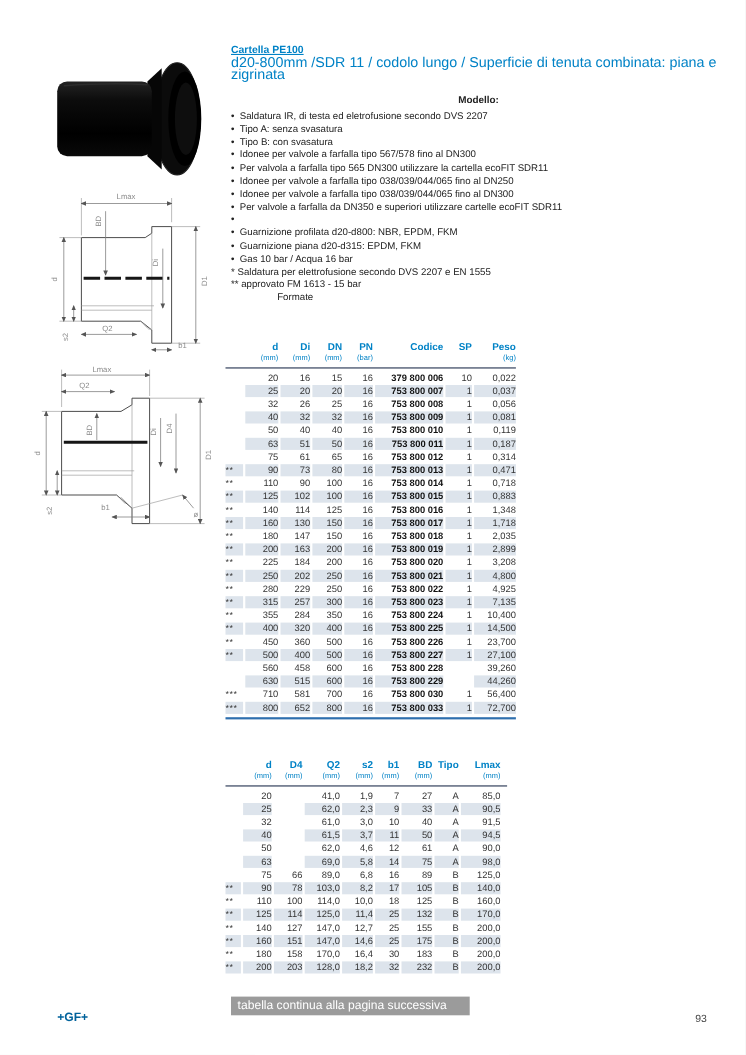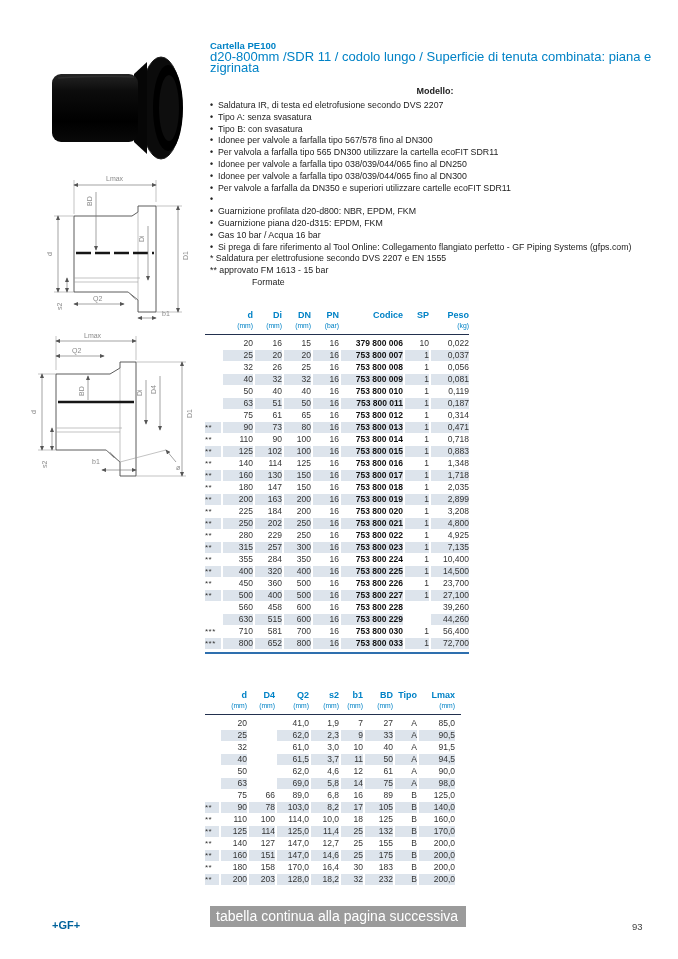--- a/index.html
+++ b/index.html
@@ -13,21 +13,21 @@
   .drawing1{position:absolute;left:38px;top:168px;width:170px;height:154px;}
   .drawing2{position:absolute;left:26px;top:328px;width:188px;height:156px;}
   .drawing text{font-family:"Liberation Sans",sans-serif;font-size:7px;fill:#8a8a8a;}
   .dimline{stroke:#7d7d7d;stroke-width:.7;fill:none;}
   .outline{stroke:#4a4a4a;stroke-width:.9;fill:none;}
   .thinline{stroke:#9a9a9a;stroke-width:.6;fill:none;}
   .thick{stroke:#161616;stroke-width:2.6;fill:none;}
 
   
   .textcol{position:absolute;left:210px;top:40px;width:450px;}
-  .title{color:#0082c6;font-weight:bold;font-size:9.5px;line-height:11px;}
+  .title{color:#0082c6;font-weight:bold;font-size:9.5px;line-height:11px;text-decoration:underline;}
   .subtitle{color:#0082c6;font-weight:normal;font-size:13px;line-height:11px;}
   .model-heading{font-weight:bold;font-size:9px;margin-top:13px;margin-bottom:4px;text-align:center;}
   ul.bullets{list-style:none;margin:0;padding:0;font-size:8.8px;line-height:11.8px;color:#222;}
   ul.bullets li{padding-left:12px;text-indent:-12px;}
   ul.bullets li::before{content:"\2022\00a0\00a0";font-weight:bold;}
   .footnote{font-size:8.8px;line-height:11.8px;}
   .formate{font-size:8.8px;line-height:11.8px;margin-left:42px;}
 
   
   .dtable{position:absolute;display:flex;flex-direction:column;row-gap:1px;font-size:8.5px;}
@@ -41,21 +41,21 @@
   .cell.code{font-weight:bold;color:#111;}
   .grid-row.shaded .cell{background:#dde4ec;}
   .thead .cell{color:#0082c6;font-weight:bold;font-size:9px;background:none;}
   .tunits{margin-top:-2px;}
   .tunits .cell{color:#0082c6;font-weight:normal;font-size:6.8px;background:none;}
   .rule-dark{border-top:1.2px solid #22304e;margin:2px 0 2px 0;}
   .rule-blue{border-top:2px solid #2e6fae;margin-top:2px;}
 
   
   .continue-bar{position:absolute;left:210px;top:906px;background:#9b9b9b;color:#ffffff;
-                font-size:14px;padding:2px 8px 3px 6px;white-space:nowrap;text-align:center;}
+                font-size:11px;padding:2px 21px 3px 6px;white-space:nowrap;text-align:center;}
   .brand{position:absolute;left:52px;top:919px;color:#00629b;font-weight:bold;font-size:11px;}
   .page-num{position:absolute;left:632px;top:921px;color:#444;font-size:9.5px;}
 </style>
 </head>
 <body>
 
 <div class="page">
 
   <svg class="photo" viewBox="0 0 170 112">
     <defs>
@@ -184,21 +184,20 @@
   <li class="shaded">Per valvole a farfalla da DN350 e superiori utilizzare cartelle ecoFIT SDR11</li>
 
   <li></li>
 
   <li class="shaded">Guarnizione profilata d20-d800: NBR, EPDM, FKM</li>
 
   <li>Guarnizione piana d20-d315: EPDM, FKM</li>
 
   <li class="shaded">Gas 10 bar / Acqua 16 bar</li>
 
-  <li>Si prega di fare riferimento al Tool Online: Collegamento flangiato perfetto - GF Piping Systems (gfps.com)</li>
 </ul>
     <div class="footnote">* Saldatura per elettrofusione secondo DVS 2207 e EN 1555</div>
     <div class="footnote">** approvato FM 1613 - 15 bar</div>
     <div class="formate">Formate</div>
   </div>
 
   <div class="dtable t1">
     <div class="grid-row thead">
       <span class="cell"></span>
       <span class="cell">d</span>

